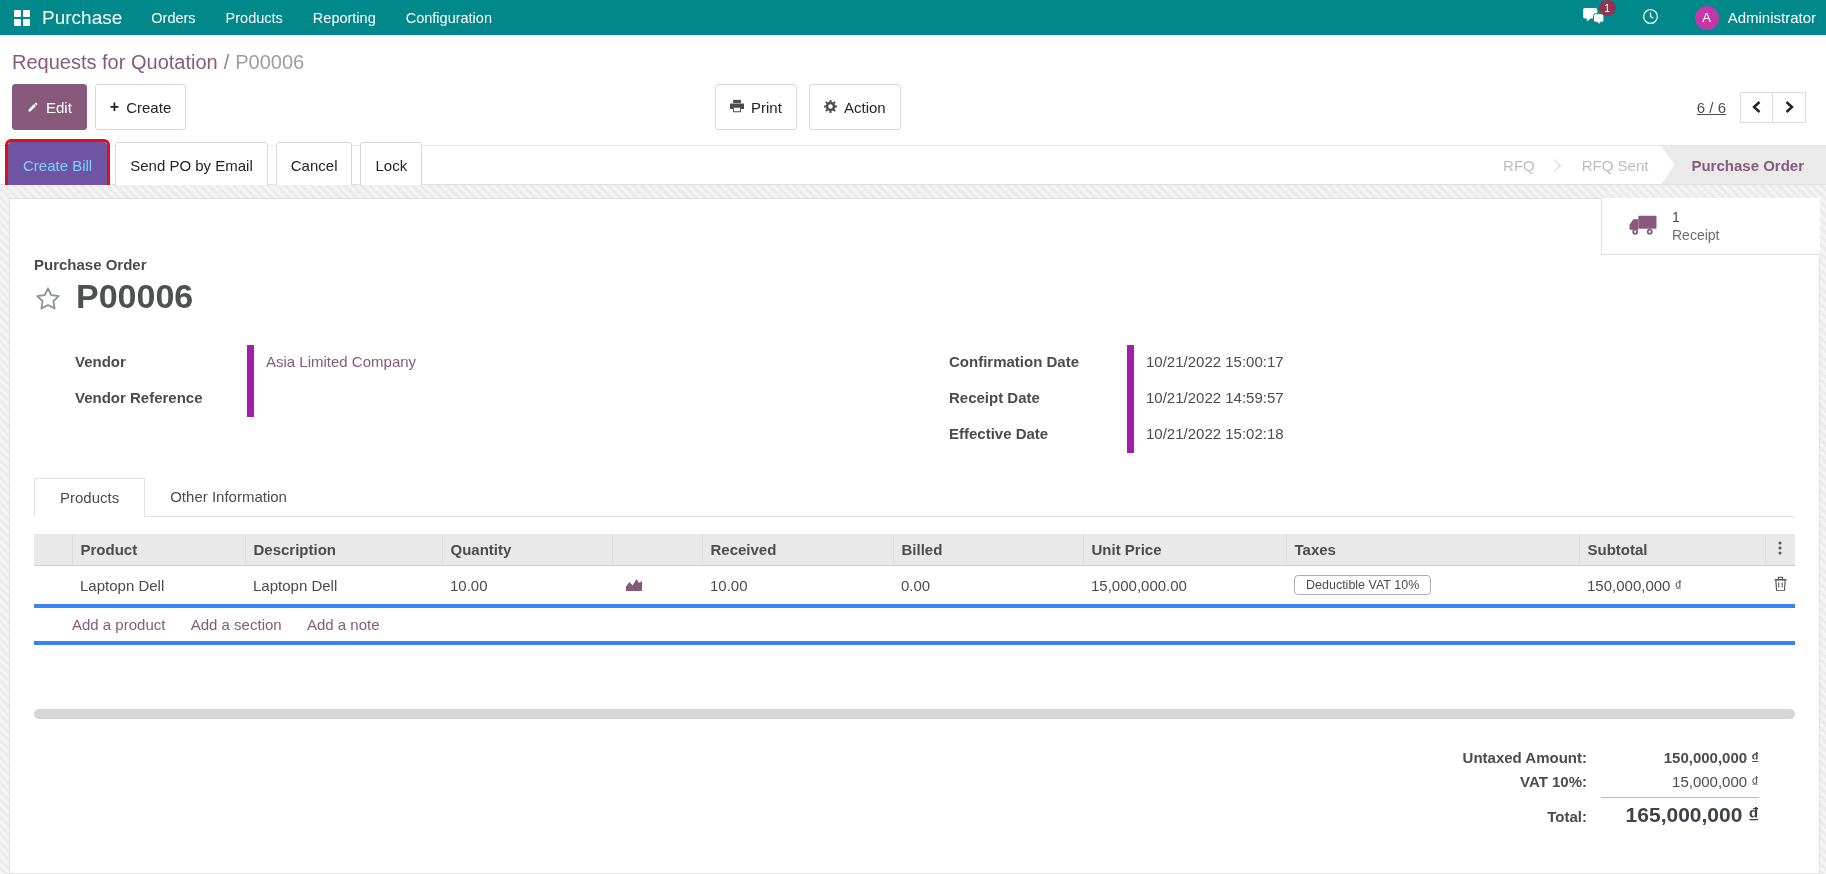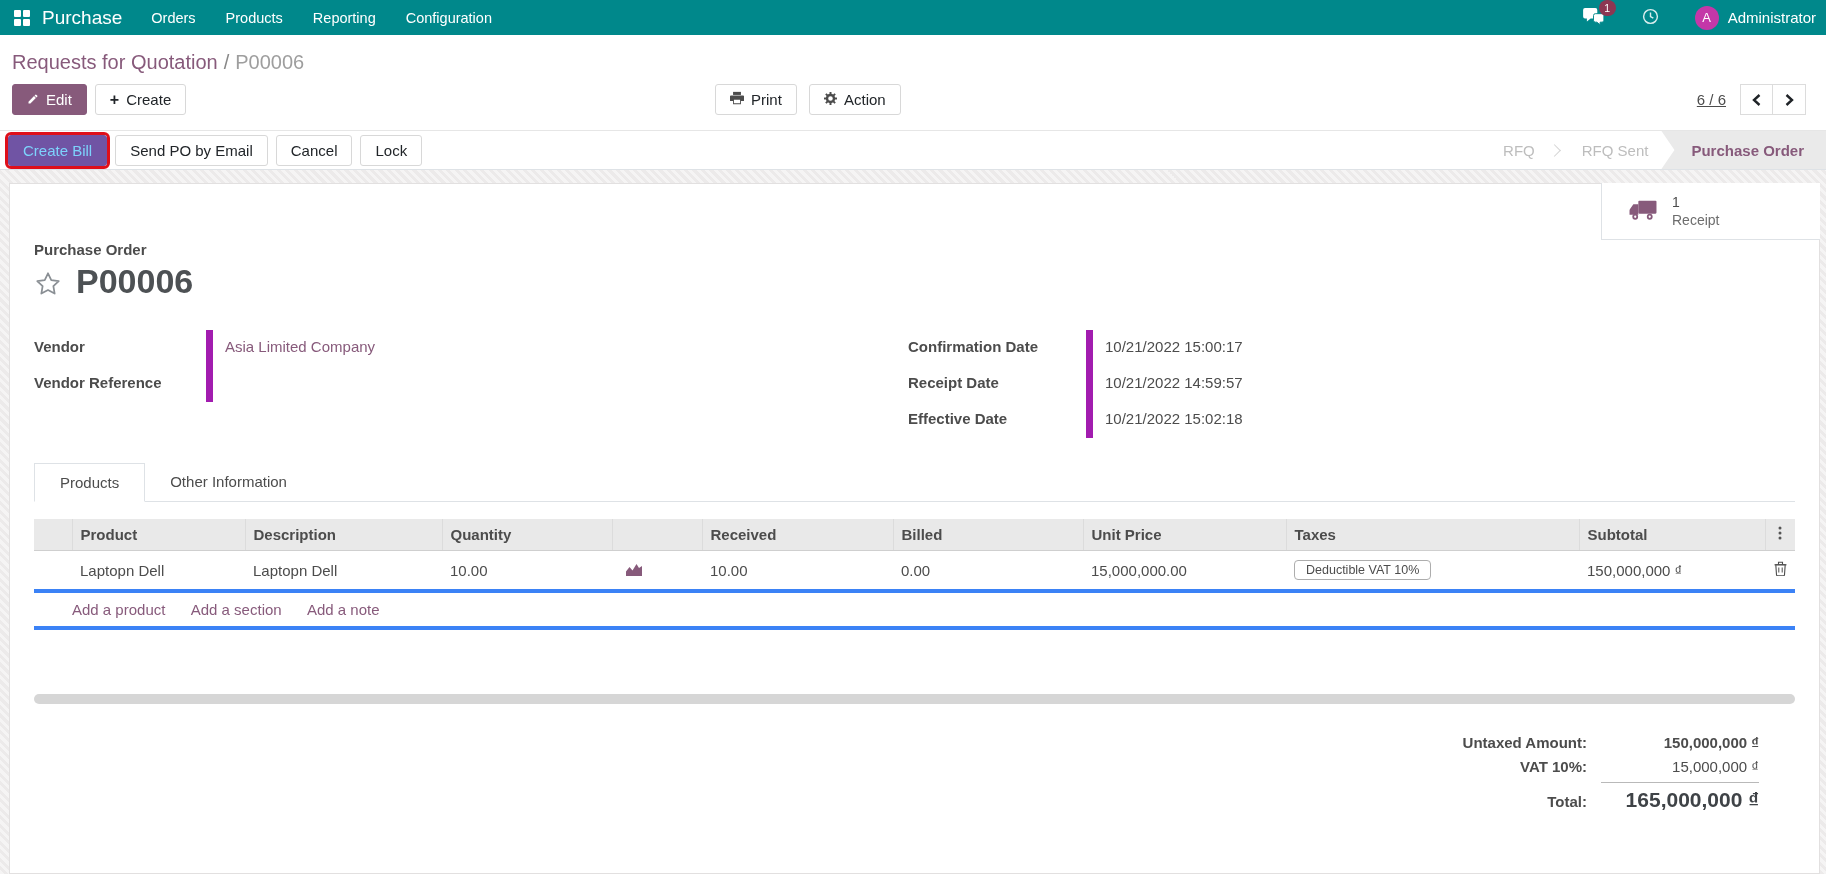--- a/index.html
+++ b/index.html
@@ -25,21 +25,21 @@
   .avatar { width:24px; height:24px; border-radius:50%; background:#C437A8; color:#fff; font-size:13px; display:flex; align-items:center; justify-content:center; }
   .user-name { font-size:15px; }
 
   
   .control-panel { background:#fff; }
   .cp-row1 { padding:16px 12px 2px; font-size:20px; }
   .bc-parent { color:#875A7B; cursor:pointer; }
   .bc-sep { color:#888; margin:0 6px; }
   .bc-current { color:#9e9e9e; }
   .cp-row2 { display:flex; align-items:center; padding:8px 12px 15px; position:relative; }
-  .btn { display:inline-flex; align-items:center; gap:7px; height:31px; padding:0 14px; font-size:15px; border-radius:3px; border:1px solid transparent; background:#fff; cursor:pointer; font-family:inherit; color:#212529; white-space:nowrap;text-align:right; }
+  .btn { display:inline-flex; align-items:center; gap:7px; height:46px; padding:0 14px; font-size:15px; border-radius:3px; border:1px solid transparent; background:#fff; cursor:pointer; font-family:inherit; color:#212529; white-space:nowrap;text-align:right; }
   .btn-primary { background:#875A7B; border-color:#875A7B; color:#fff; }
   .btn-secondary { border-color:#d8d8d8; }
   .btn + .btn { margin-left:8px; }
   .center-btns { position:absolute; left:715px; top:8px; }
   .pager { margin-left:auto; display:flex; align-items:center; gap:14px; padding-right:8px;text-decoration:underline; }
   .pager-count { font-size:15px; color:#4c4c4c; }
   .pager-group { display:flex; }
   .pager-btn { width:33px; height:31px; border:1px solid #dcdcdc; background:#fff; display:flex; align-items:center; justify-content:center; cursor:pointer; }
   .pager-btn + .pager-btn { border-left:none; }
   .cp-divider { border-bottom:1px solid #e6e6e6; }
@@ -60,21 +60,21 @@
   .stat-text { display:flex; flex-direction:column; font-size:14px; line-height:1.3; }
   .stat-count { color:#4c4c4c; }
   .stat-label { color:#6d6d6d; }
 
   .title-block { margin-top:57px; }
   .title-label { font-weight:bold; font-size:15px; color:#4c4c4c; }
   .title-row { display:flex; align-items:flex-end; gap:14px; margin-top:5px; }
   .star-btn { cursor:pointer; display:flex; padding-bottom:2px; }
   .order-number { font-size:34px; font-weight:600; color:#4d5154; line-height:1.1; }
 
-  .field-groups { display:flex; margin-top:30px; }
+  .field-groups { display:flex; margin-top:30px;margin-left:41px; }
   .fgroup { display:grid; grid-auto-rows:36px; }
   .fgroup-left  { width:874px; grid-template-columns:172px 1fr; }
   .fgroup-right { flex:1; grid-template-columns:178px 1fr; }
   .flabel { font-weight:bold; padding-top:8px; }
   .fvalue { border-left:7px solid #a21caf; padding:8px 0 0 12px; }
   .link-purple { color:#875A7B; cursor:pointer; }
 
   .tabs { display:flex; margin-top:25px; border-bottom:1px solid #dee2e6; }
   .tab { padding:10px 25px; font-size:15px; cursor:pointer; color:#4c4c4c; }
   .tab-active { border:1px solid #dee2e6; border-bottom:1px solid #fff; margin-bottom:-1px; background:#fff; }

